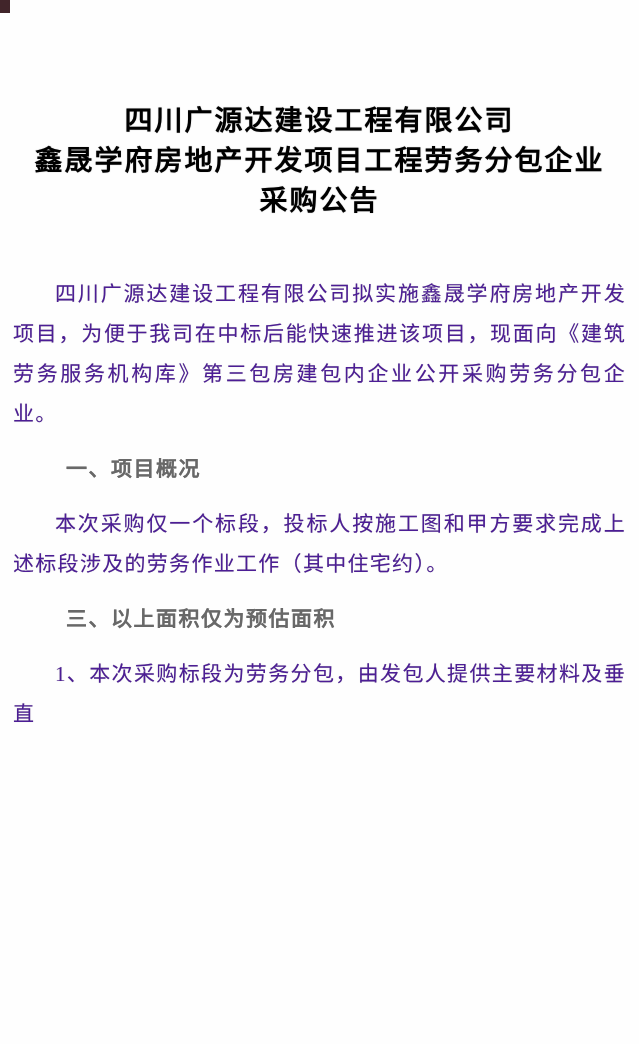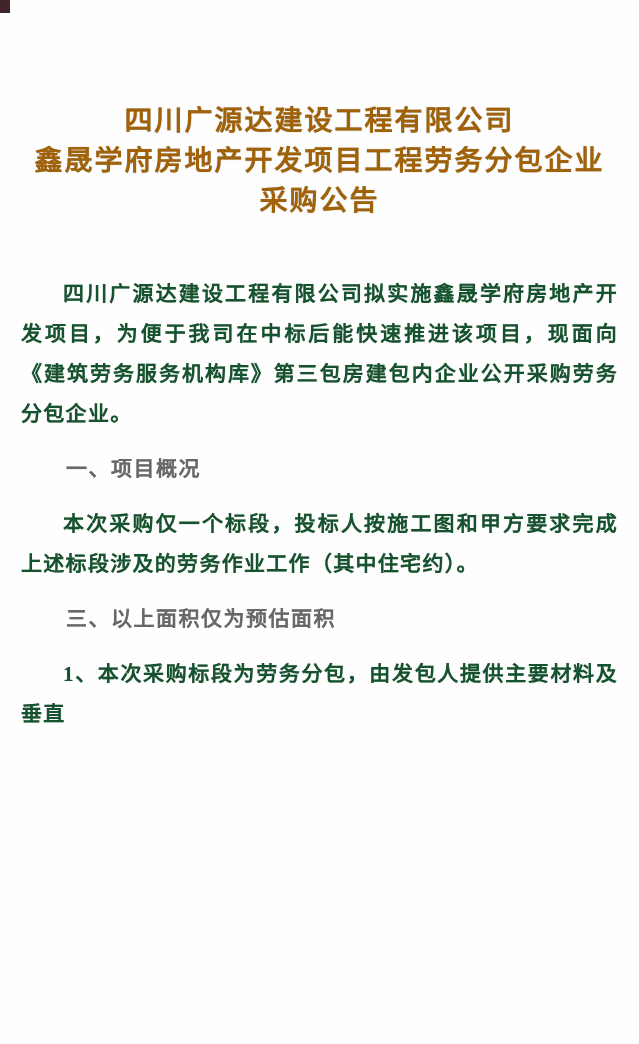--- a/index.html
+++ b/index.html
@@ -30,36 +30,35 @@
     background: #41252a;
   }
   .doc-title {
     padding-top: 101px;
     margin: 0 14px;
     text-align: center;
     font-weight: bold;
     font-size: 28px;
     line-height: 40px;
     letter-spacing: 2px;
-    color: #a16207;
+    color: #000000;
     text-shadow: 0 0 1px rgba(90,90,90,0.55);
   }
   .content {
     margin: 53px 9px 0 9px;
   }
   .para {
-    margin: 12px;
+    margin: 4px;
     font-size: 21px;
     line-height: 40px;
     letter-spacing: 1.3px;
-    color: #14532d;
+    color: #4c1d95;
     text-align: justify;
     text-indent: 2em;
     text-shadow: 0 0 0.7px rgba(134,134,134,0.6);
-    font-weight: bold;
   }
   .heading {
     margin: 15px;
     font-family: "Liberation Sans", sans-serif;
     font-size: 21px;
     line-height: 40px;
     font-weight: bold;
     letter-spacing: 1.5px;
     color: #686868;
     text-indent: 2em;

